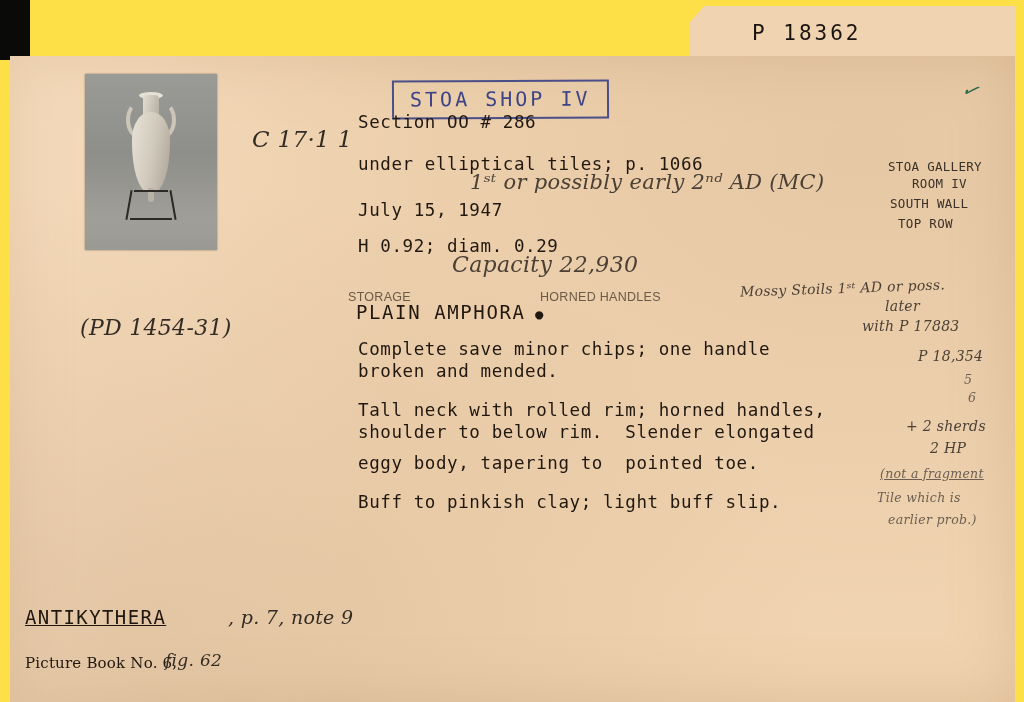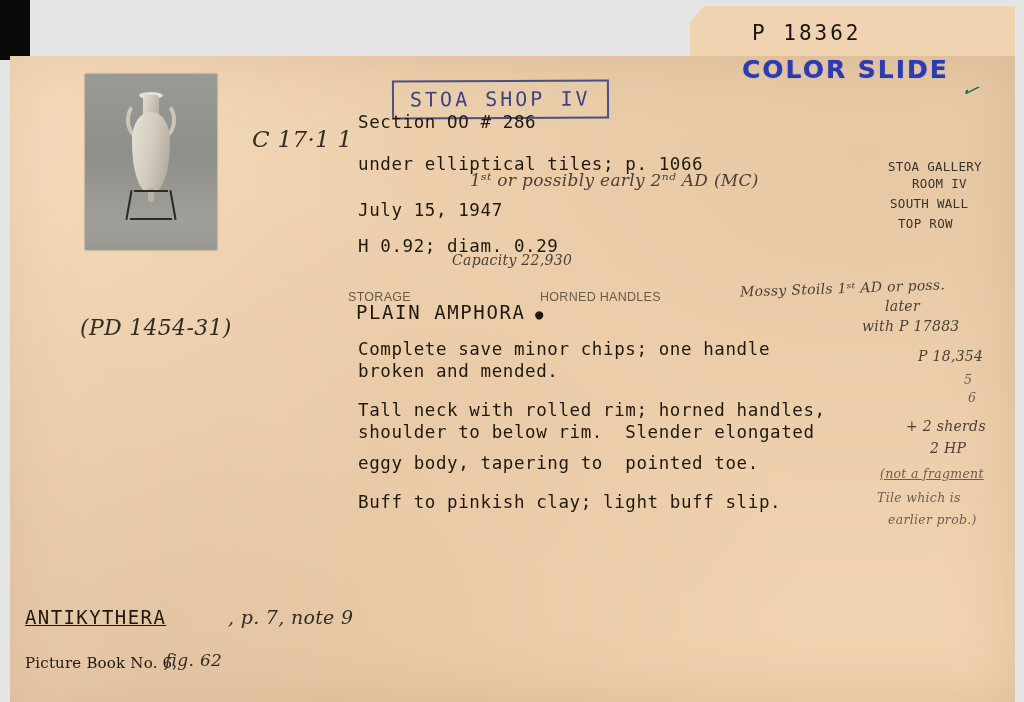--- a/index.html
+++ b/index.html
@@ -10,21 +10,21 @@
   body {
     width: 1024px;
     height: 702px;
     overflow: hidden;
     font-family: "DejaVu Sans Mono", monospace;
   }
   #card-scene {
     position: relative;
     width: 1024px;
     height: 702px;
-    background: #e5e5e5;
+    background: #fde047;
   }
   
   .dark-corner-tl {
     position: absolute;
     left: 0; top: 0;
     width: 30px; height: 60px;
     background: #0a0a08;
   }
   .card {
     position: absolute;
@@ -219,21 +219,20 @@
 
   <div class="dark-corner-tl"></div>
 
   <div class="card-tab"></div>
 
   <div class="card">
     <div class="paper-grain"></div>
   </div>
 
   <div class="stamp-black" style="left:752px; top:21px;">P 18362</div>
-  <div class="stamp-blue" style="left:742px; top:55px;">COLOR SLIDE</div>
 
   <div class="hand" style="left:962px; top:78px; color:#2e6b4e; font-size:20px; transform:rotate(18deg);">✓</div>
 
   <div class="stamp-box" style="left:392px; top:80px;">STOA SHOP IV</div>
 
   <div class="photo">
     <div class="shadow-floor"></div>
     <div class="vessel">
       <div class="handle-l"></div>
       <div class="handle-r"></div>
@@ -250,27 +249,27 @@
     </div>
   </div>
 
   <div class="hand dark" style="left:252px; top:126px; font-size:23px;">C 17·1 1</div>
 
   <div class="hand dark" style="left:80px; top:315px; font-size:22px;">(PD 1454-31)</div>
 
   <div class="typed" style="left:358px; top:110px;">Section OO # 286</div>
   <div class="typed" style="left:358px; top:152px;">under elliptical tiles; p. 1066</div>
 
-  <div class="hand" style="left:470px; top:170px; font-size:17px;">1ˢᵗ or possibly early 2ⁿᵈ AD (MC)</div>
+  <div class="hand" style="left:470px; top:170px; font-size:21px;">1ˢᵗ or possibly early 2ⁿᵈ AD (MC)</div>
 
   <div class="typed" style="left:358px; top:198px;">July 15, 1947</div>
 
   <div class="typed" style="left:358px; top:234px;">H 0.92; diam. 0.29</div>
 
-  <div class="hand" style="left:452px; top:252px; font-size:14px;">Capacity 22,930</div>
+  <div class="hand" style="left:452px; top:252px; font-size:22px;">Capacity 22,930</div>
 
   <div class="typed tiny faded" style="left:348px; top:285px;">STORAGE</div>
   <div class="typed tiny faded" style="left:540px; top:285px;">HORNED HANDLES</div>
 
   <div class="typed" style="left:356px; top:300px; font-size:19px; letter-spacing:1.6px;">PLAIN AMPHORA</div>
   <div class="typed" style="left:535px; top:302px; font-size:14px;">●</div>
 
   <div class="typed" style="left:358px; top:337px;">Complete save minor chips; one handle</div>
   <div class="typed" style="left:358px; top:359px;">broken and mended.</div>
 

